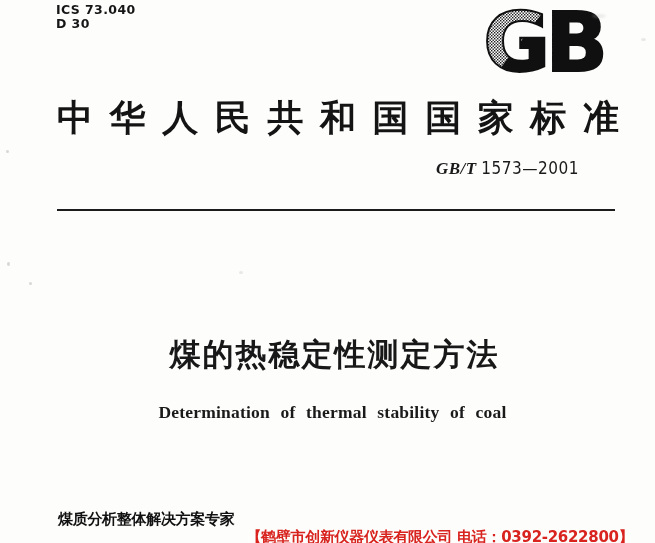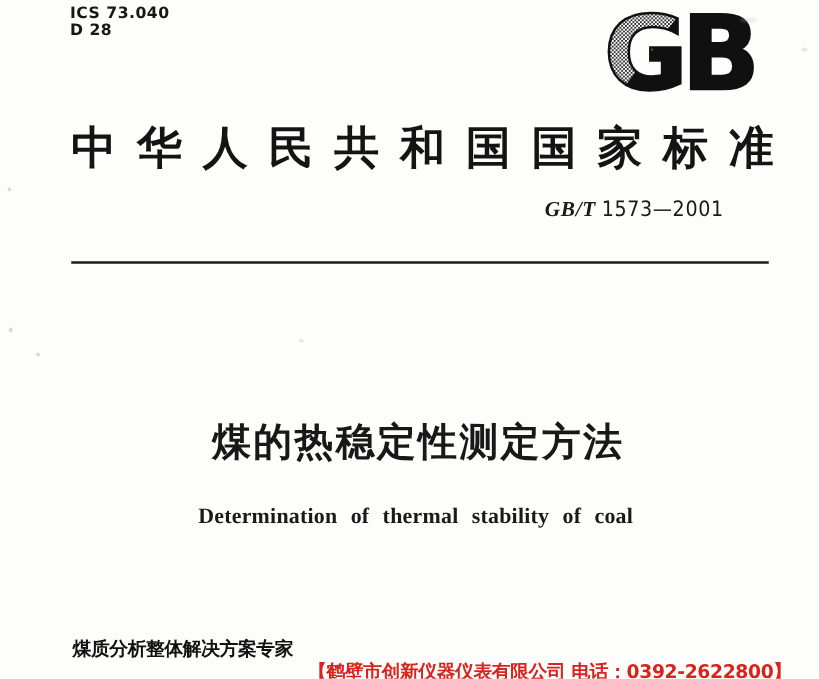--- a/index.html
+++ b/index.html
@@ -89,21 +89,21 @@
   .sp5{left:641px;top:38px;width:5px;height:3px;opacity:.3;}
   .sp6{left:239px;top:271px;width:4px;height:3px;opacity:.3;}
 </style>
 </head>
 <body>
 
 <div class="page">
 
   <div class="ics-block">
     <div>ICS 73.040</div>
-    <div>D 28</div>
+    <div>D 30</div>
   </div>
 
   <div class="gb-logo">
     <svg width="135" height="66" viewBox="0 0 135 66" xmlns="http://www.w3.org/2000/svg" aria-hidden="true">
       <defs>
         <pattern id="halftone" width="3" height="3" patternUnits="userSpaceOnUse">
           <rect width="3" height="3" fill="#ffffff"></rect>
           <rect x="0" y="0" width="1.4" height="1.4" fill="#1a1a1a"></rect>
           <rect x="1.5" y="1.5" width="1.4" height="1.4" fill="#1a1a1a"></rect>
         </pattern>

